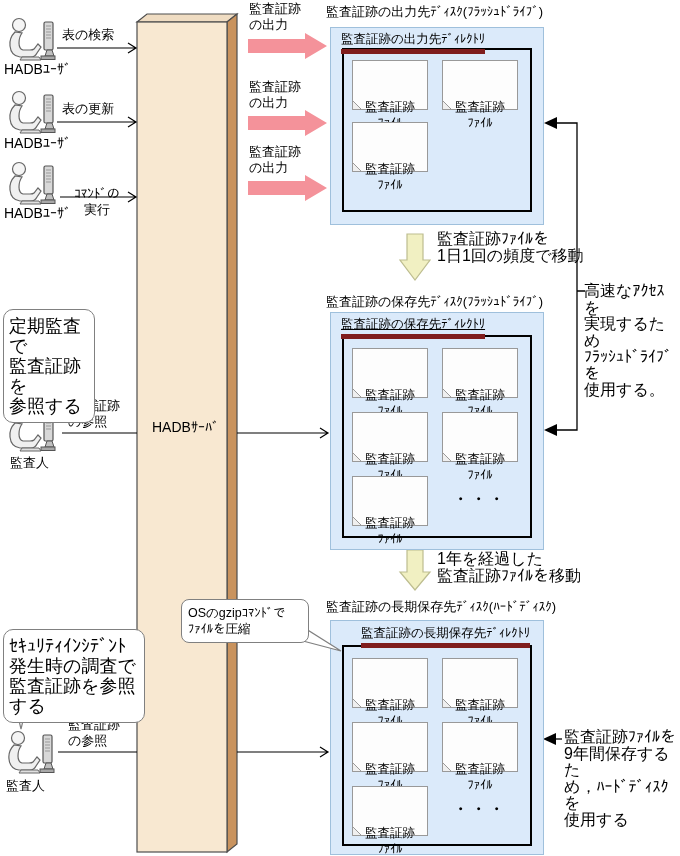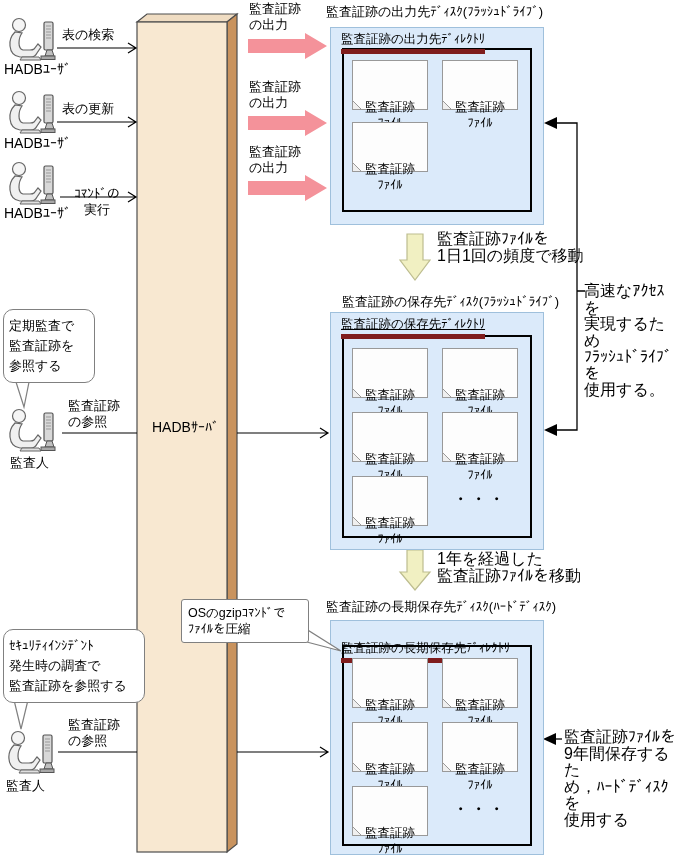--- a/index.html
+++ b/index.html
@@ -14,22 +14,22 @@
   .blackbox{border:2px solid #000;z-index:2;box-sizing:border-box;}
   .dirlabel{font-size:12.5px;white-space:nowrap;display:inline-block;
             border-bottom:5px solid #7f1d1d;padding-bottom:1px;z-index:3;}
   .file{width:76px;height:50px;background:#FDFDFD;border:1px solid #999;z-index:3;
         font-size:12.5px;line-height:16px;text-align:center;box-sizing:border-box;
         padding-top:6px;white-space:pre-line;}
   .fold{position:absolute;left:-1px;bottom:-1px;}
   .ellipsis{width:76px;text-align:center;font-size:15px;font-weight:bold;
             letter-spacing:3px;z-index:3;}
   .bubble{background:#fff;border:1.3px solid #808080;border-radius:10px;z-index:7;
-          font-size:13px;line-height:20px;padding:6px 5px;white-space:pre-line;}
-  .bubble.small{font-size:12.5px;line-height:16px;border-radius:3px;padding:5px 6px;}
+          font-size:18px;line-height:20px;padding:6px 5px;white-space:pre-line;}
+  .bubble.small{font-size:12.5px;line-height:16px;border-radius:8px;padding:5px 6px;}
   .note{font-size:16px;line-height:16.5px;white-space:pre-line;z-index:2;}
   .hw{font-size:14px;white-space:nowrap;z-index:2;}
   .center{text-align:center;margin-top:24px;}
 </style>
 </head>
 <body>
 
 <div class="stage">
 
   <svg class="underlay" width="680" height="856" viewBox="0 0 680 856">
@@ -133,21 +133,21 @@
   <div class="abs file" style="left:352px;top:122px;">
     <svg class="fold" width="10" height="10" viewBox="0 0 10 10">
         <path d="M0.5 0.5 L9.5 9.5 L0.5 9.5 Z" fill="#efefef" stroke="#999"></path>
       </svg>
     <span>監査証跡
 ﾌｧｲﾙ</span></div>
 
   <div class="abs note" style="left:437px;top:231px;">監査証跡ﾌｧｲﾙを
 1日1回の頻度で移動</div>
 
-  <div class="abs title" style="left:326px;top:293px;margin-left:16px;">監査証跡の保存先ﾃﾞｨｽｸ(ﾌﾗｯｼｭﾄﾞﾗｲﾌﾞ)</div>
+  <div class="abs title" style="left:326px;top:293px;">監査証跡の保存先ﾃﾞｨｽｸ(ﾌﾗｯｼｭﾄﾞﾗｲﾌﾞ)</div>
   <div class="abs bluebox" style="left:330px;top:312px;width:212px;height:236px;"></div>
   <div class="abs dirlabel" style="left:341px;top:316px;text-decoration:underline;">監査証跡の保存先ﾃﾞｨﾚｸﾄﾘ</div>
   <div class="abs blackbox" style="left:342px;top:335px;width:190px;height:203px;"></div>
 
   <div class="abs file" style="left:352px;top:348px;">
     <svg class="fold" width="10" height="10" viewBox="0 0 10 10">
         <path d="M0.5 0.5 L9.5 9.5 L0.5 9.5 Z" fill="#efefef" stroke="#999"></path>
       </svg>
     <span>監査証跡
 ﾌｧｲﾙ</span></div>
@@ -175,21 +175,21 @@
       </svg>
     <span>監査証跡
 ﾌｧｲﾙ</span></div>
   <div class="abs ellipsis" style="left:442px;top:490px;">・・・</div>
 
   <div class="abs note" style="left:437px;top:551px;">1年を経過した
 監査証跡ﾌｧｲﾙを移動</div>
 
   <div class="abs title" style="left:326px;top:598px;">監査証跡の長期保存先ﾃﾞｨｽｸ(ﾊｰﾄﾞﾃﾞｨｽｸ)</div>
   <div class="abs bluebox" style="left:330px;top:620px;width:212px;height:233px;"></div>
-  <div class="abs dirlabel" style="left:341px;top:625px;margin-top:15px;">監査証跡の長期保存先ﾃﾞｨﾚｸﾄﾘ</div>
+  <div class="abs dirlabel" style="left:361px;top:625px;">監査証跡の長期保存先ﾃﾞｨﾚｸﾄﾘ</div>
   <div class="abs blackbox" style="left:342px;top:645px;width:190px;height:201px;"></div>
 
   <div class="abs file" style="left:352px;top:658px;">
     <svg class="fold" width="10" height="10" viewBox="0 0 10 10">
         <path d="M0.5 0.5 L9.5 9.5 L0.5 9.5 Z" fill="#efefef" stroke="#999"></path>
       </svg>
     <span>監査証跡
 ﾌｧｲﾙ</span></div>
   <div class="abs file" style="left:442px;top:658px;">
     <svg class="fold" width="10" height="10" viewBox="0 0 10 10">

